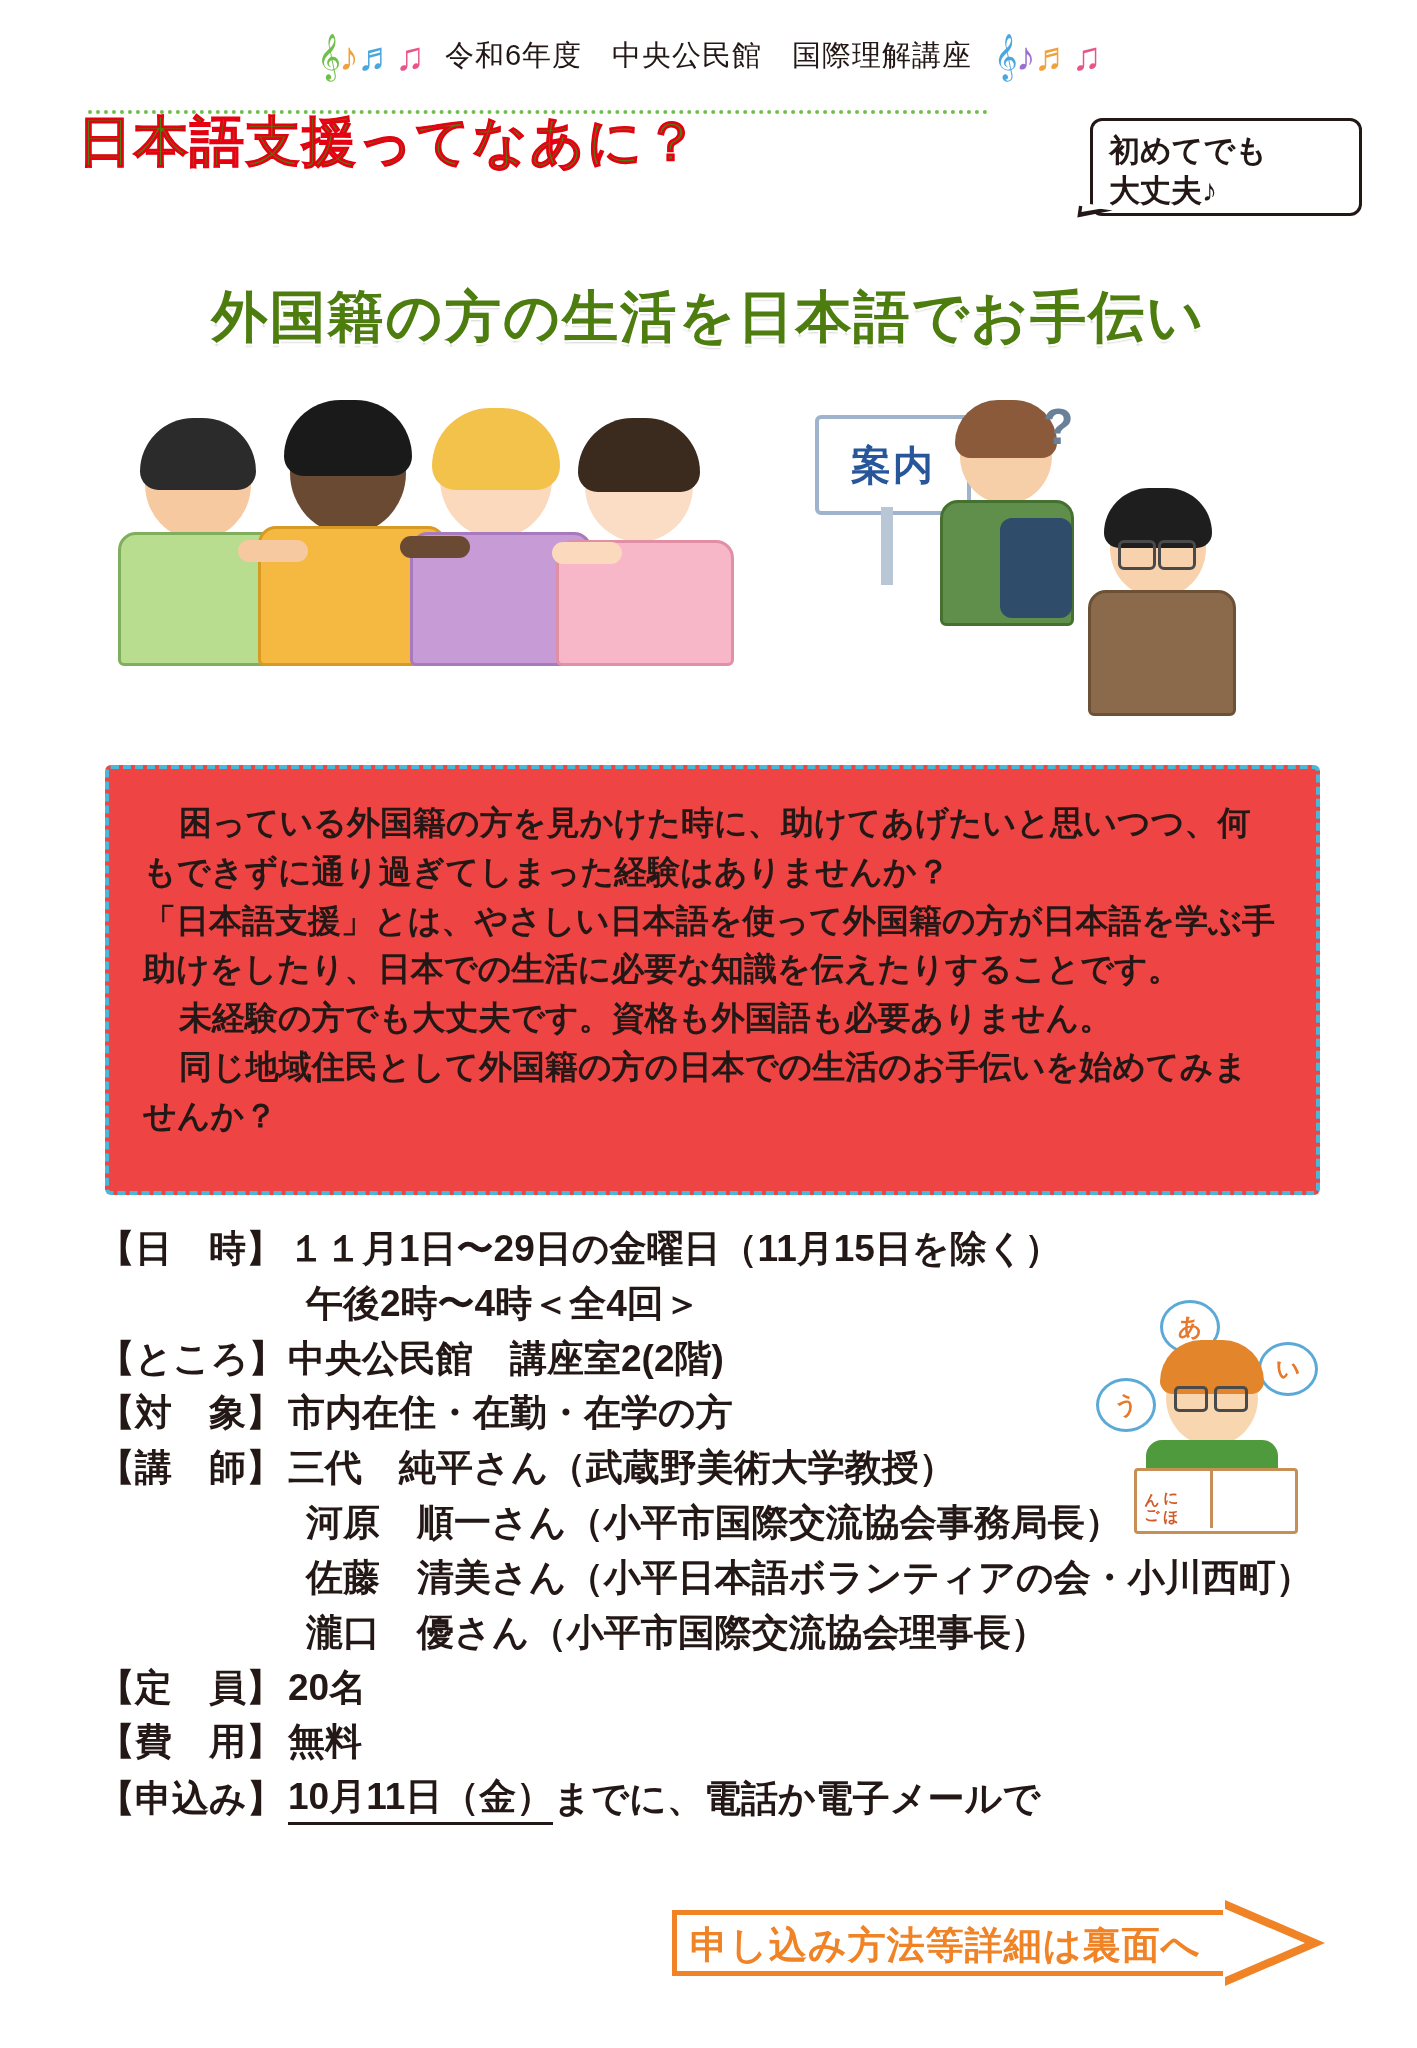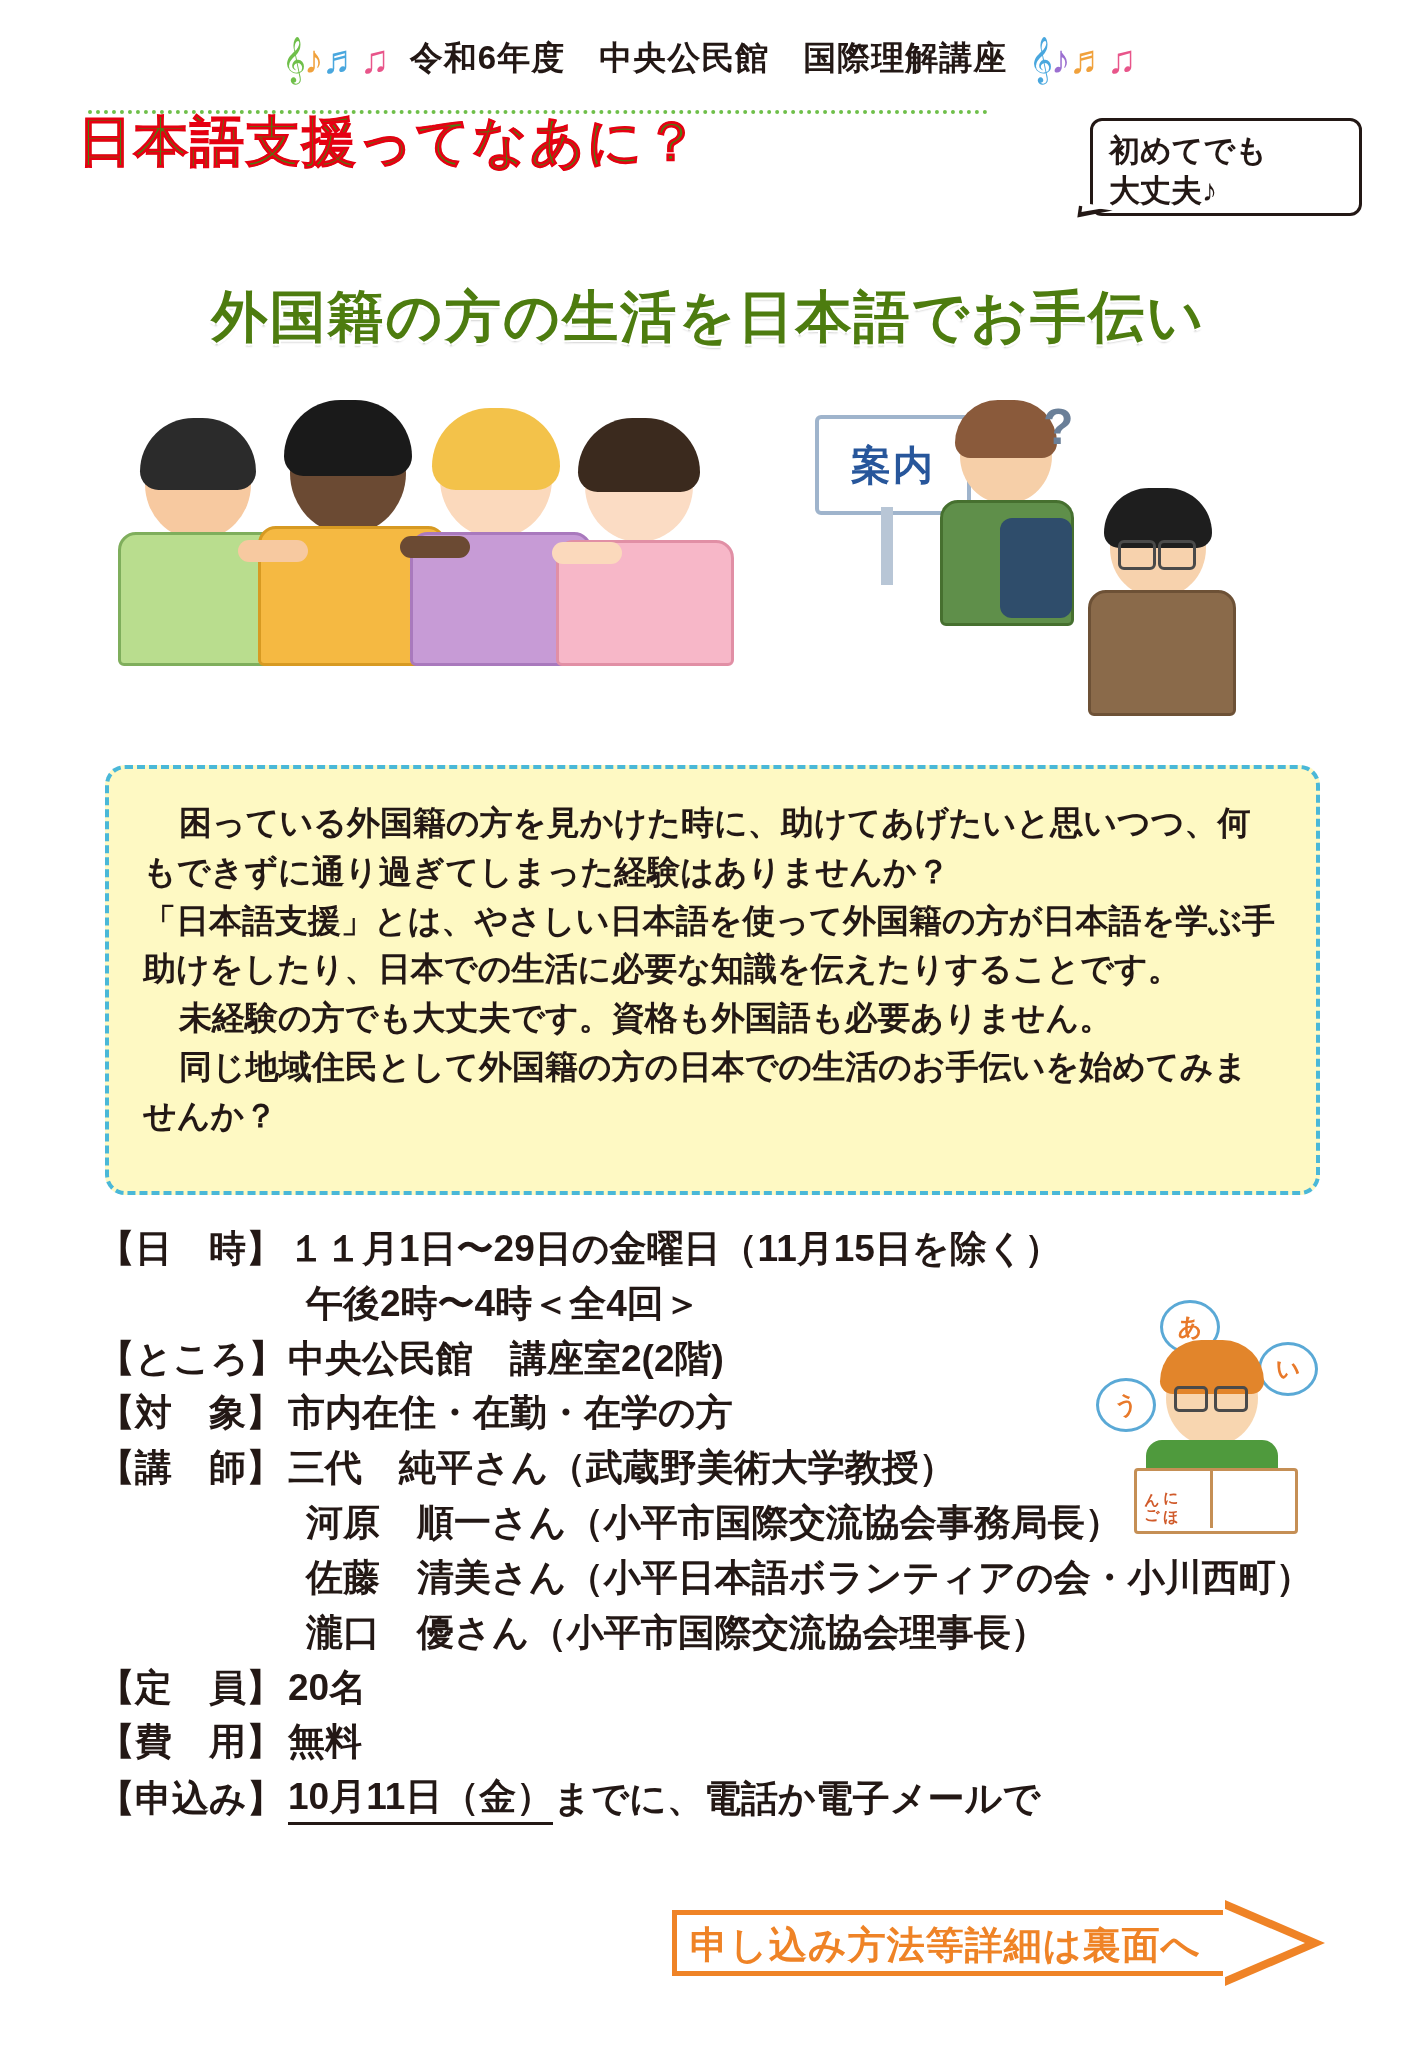--- a/index.html
+++ b/index.html
@@ -21,22 +21,22 @@
     position: absolute;
     top: 36px;
     left: 0;
     width: 1417px;
     display: flex;
     justify-content: center;
     align-items: center;
     gap: 22px;
   }
   .header-title {
-    font-size: 33px;
-    font-weight: bold;
+    font-size: 29px;
+    font-weight: normal;
     letter-spacing: 1px;
     white-space: nowrap;
   }
   .notes {
     font-size: 40px;
     line-height: 1;
     letter-spacing: -2px;
   }
   .notes .n1 { color: #6fbf4a; }
   .notes .n2 { color: #f0a13c; }
@@ -180,23 +180,23 @@
     color: #6a7f98;
   }
 
   
   .body-box {
     position: absolute;
     top: 765px;
     left: 105px;
     width: 1215px;
     height: 430px;
-    background: #fef9c3;
+    background: #ef4444;
     border: 4px dashed #4ab8d8;
-    border-radius: 20px;
+    border-radius: 6px;
     box-sizing: border-box;
     padding: 30px 38px 0 34px;
   }
   .body-box p {
     margin: 0;
     font-size: 33px;
     line-height: 1.48;
     letter-spacing: 0px;
     font-weight: bold;
     color: #231815;

